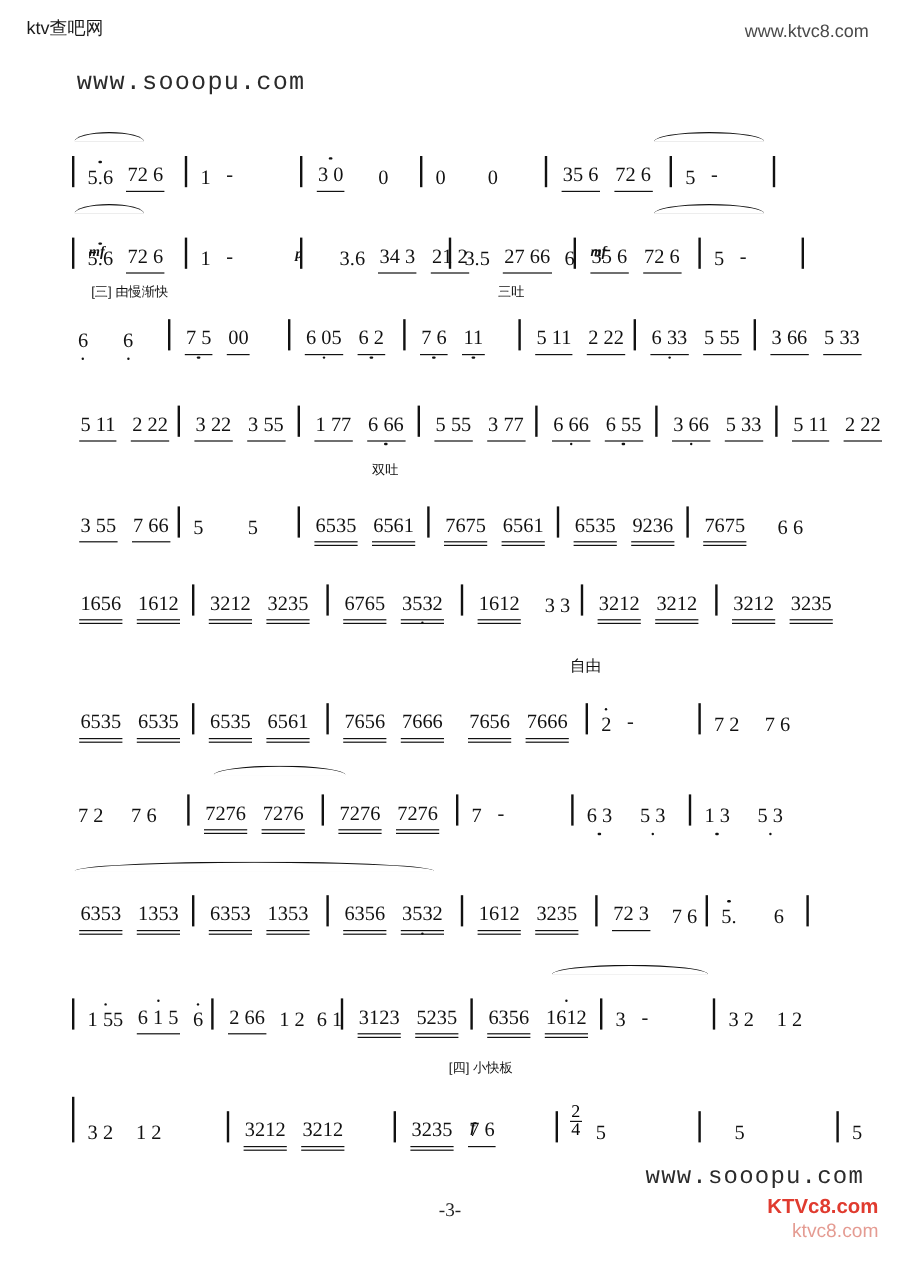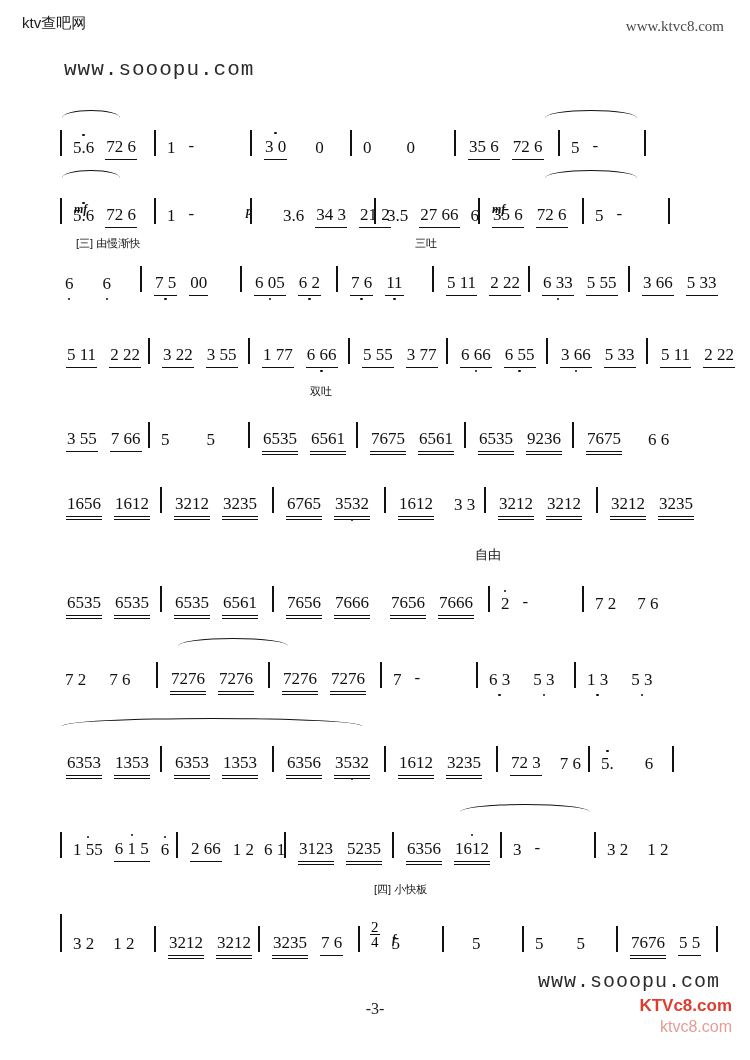--- a/index.html
+++ b/index.html
@@ -13,21 +13,21 @@
   .page{position:absolute;inset:0;}
 
   
   .wm-left{
     position:absolute;left:22px;top:14px;
     font-family:"Liberation Sans", sans-serif;
     font-size:15px;color:#1b1b1b;letter-spacing:0px;
   }
   .wm-right{
     position:absolute;right:26px;top:18px;
-    font-family:Liberation Serif, serif;
+    font-family:Liberation Sans, sans-serif;
     font-size:15px;color:#4a4a4a;
   }
   .site-title{
     position:absolute;left:64px;top:58px;
     font-family:"Liberation Mono", monospace;
     font-size:21px;color:#2b2b2b;letter-spacing:1px;
   }
   .site-bottom{
     position:absolute;right:30px;top:970px;
     font-family:"Liberation Mono", monospace;
@@ -428,21 +428,21 @@
       <div class="bar" style="width:86px;">
         <span class="note">3</span>
         <span class="dash">-</span>
       </div>
       <div class="bar" style="width:72px;">
         <span class="note">3 2</span>
         <span class="note" style="margin-left:14px;">1 2</span>
       </div>
     </div>
 
-    <div class="sysrow" style="height:60px;margin-top:34px;">
+    <div class="sysrow" style="height:60px;margin-top:34px;gap:35px;">
       <div class="lbl" style="left:314px;top:-10px;">[四] 小快板</div>
       <div class="dyn" style="left:332px;top:40px;">f</div>
       <div class="bar" style="width:86px;padding-top:12px;">
         <span class="note">3 2</span>
         <span class="note" style="margin-left:14px;">1 2</span>
       </div>
       <div class="bar" style="width:96px;">
         <span class="grp beam2"><span class="note">3212</span></span>
         <span class="grp beam2"><span class="note">3212</span></span>
       </div>

